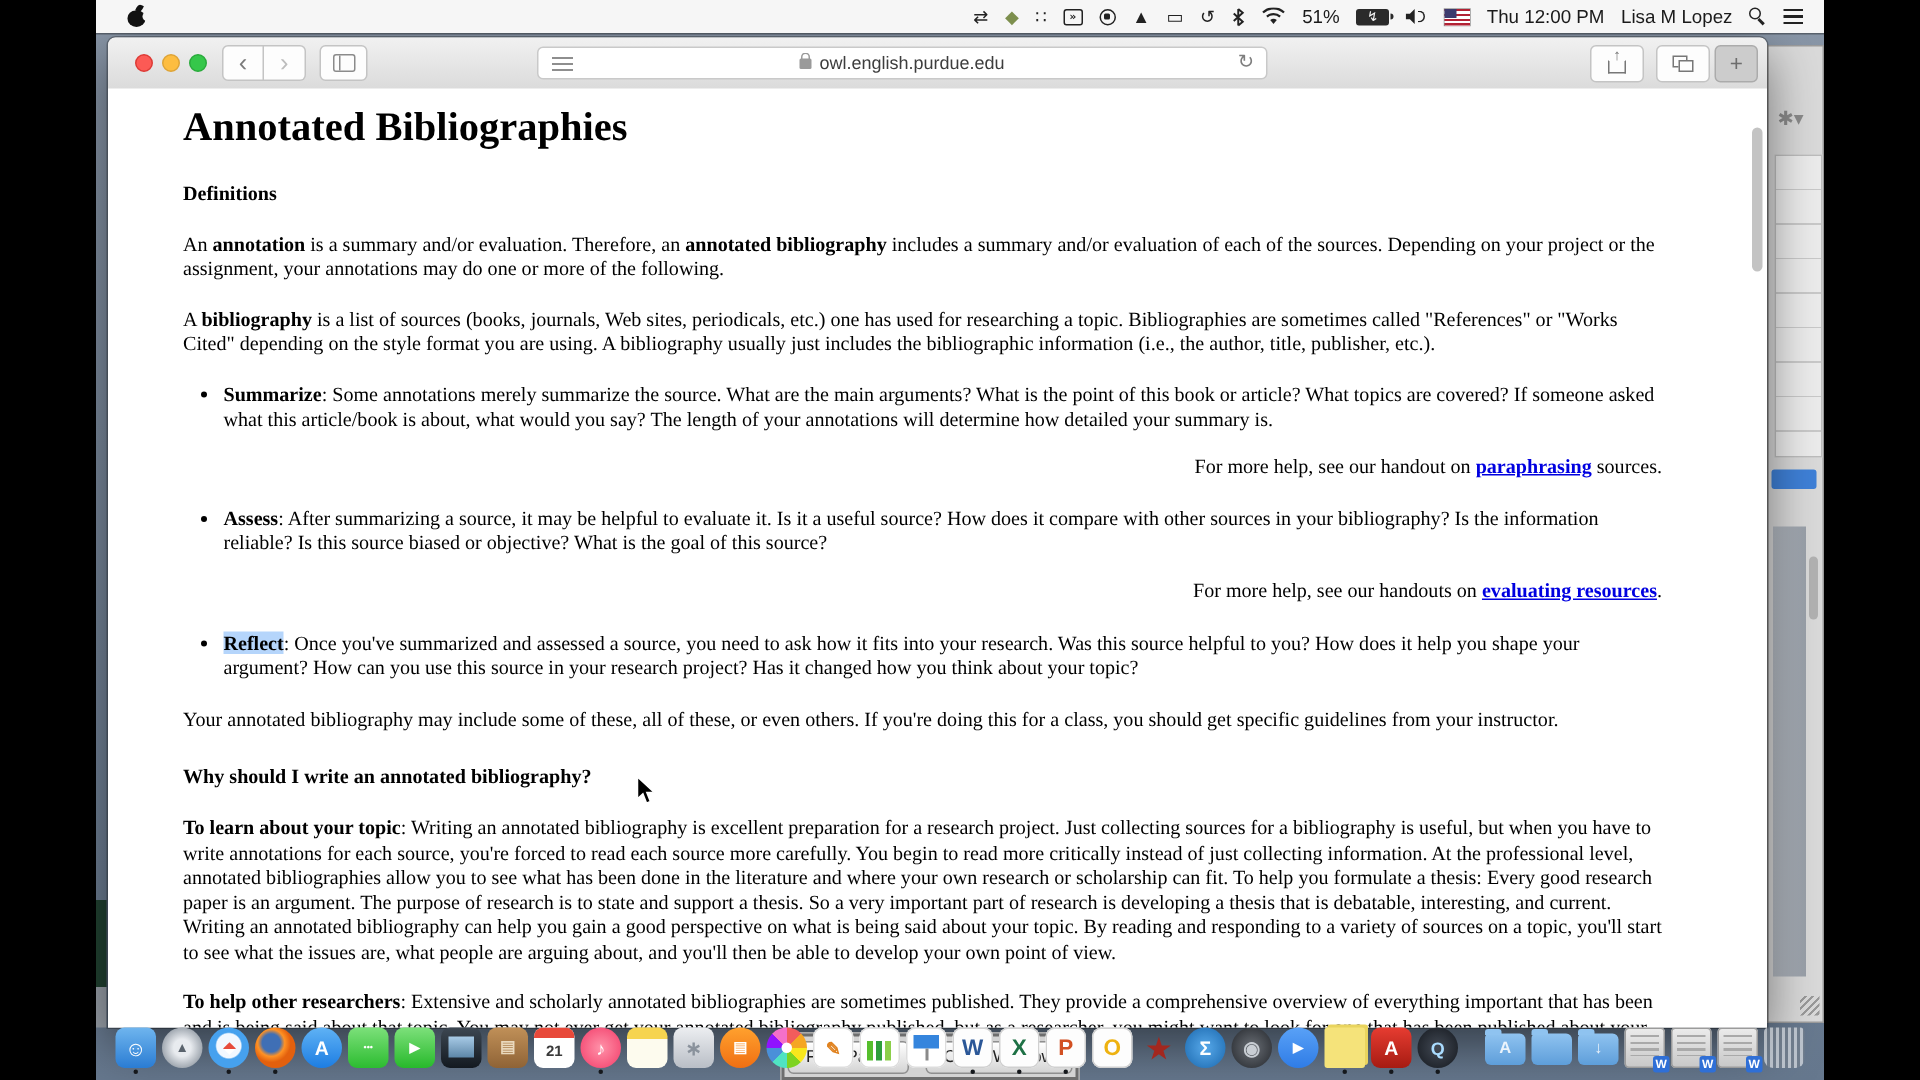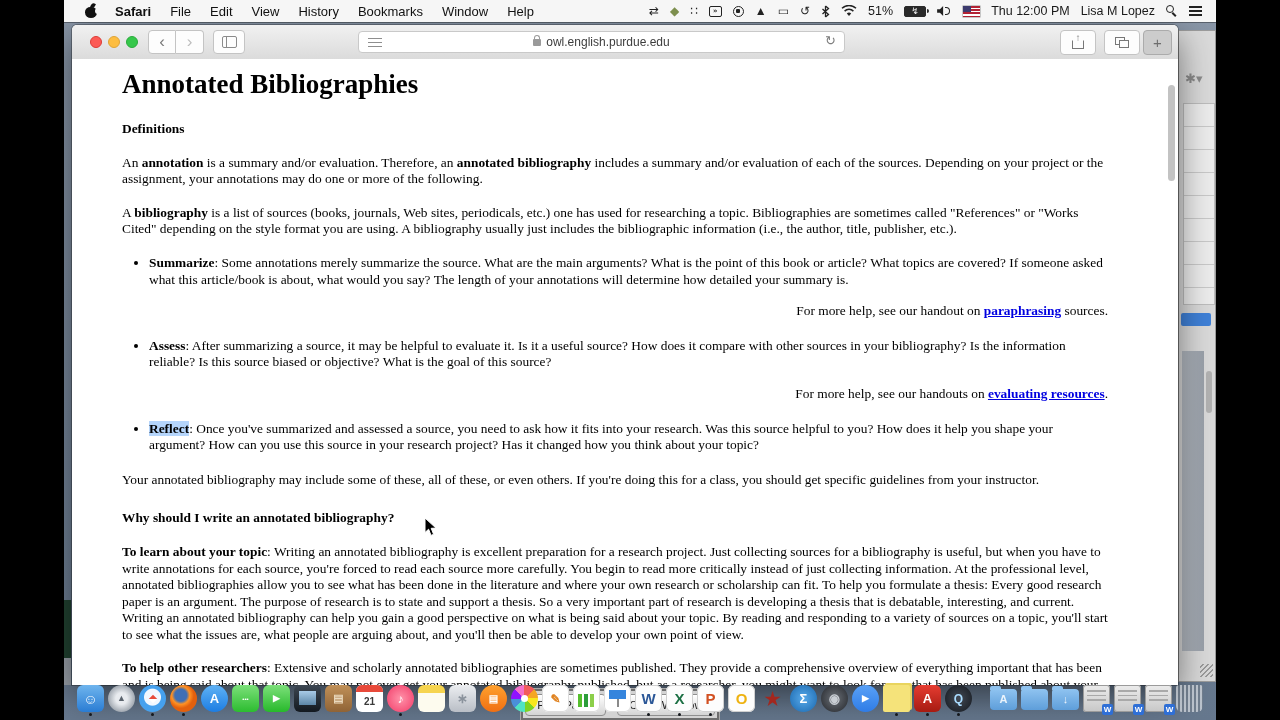--- a/index.html
+++ b/index.html
@@ -153,21 +153,20 @@
 <body>
 <div id="stage">
   <div id="screen">
 
     <div id="menubar">
       <span class="apple">
           <span class="body"></span>
           <span class="bite"></span>
           <span class="leaf"></span>
         </span>
-      <span id="menus"><span class="mitem app">Safari</span><span class="mitem">File</span><span class="mitem">Edit</span><span class="mitem">View</span><span class="mitem">History</span><span class="mitem">Bookmarks</span><span class="mitem">Window</span><span class="mitem">Help</span></span>
       <span id="status">
         <span class="sg">⇄</span>
         <span class="sg" style="color:#7d8f4e">◆</span>
         <span class="sg">∷</span>
         <span class="si-cast">»</span>
         <span class="si-record"></span>
         <span class="sg">▲</span>
         <span class="sg">▭</span>
         <span class="sg">↺</span>
         <svg width="9" height="13" viewBox="0 0 9 13">

